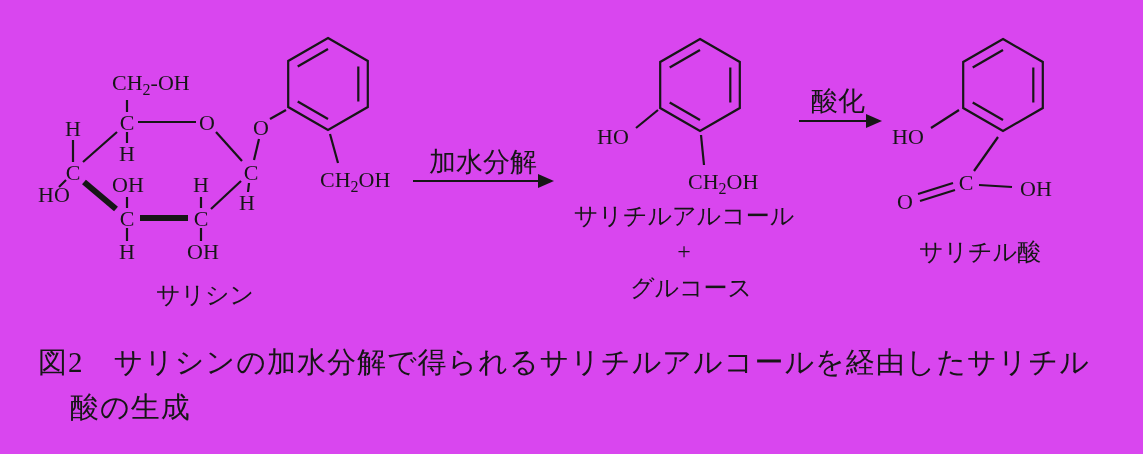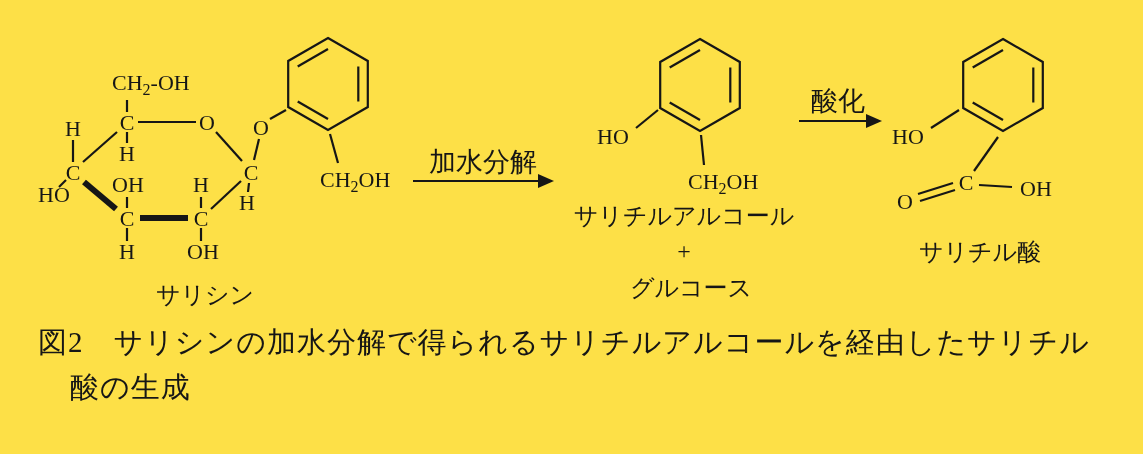--- a/index.html
+++ b/index.html
@@ -1,26 +1,26 @@
 <!DOCTYPE html>
 <html><head>
 <meta charset="utf-8">
 <style>
   html,body{margin:0;padding:0;background:#ffffff;}
-  .figure{position:relative;width:1143px;height:454px;background:#fde047;color:#161616;
+  .figure{position:relative;width:1143px;height:454px;background:#d946ef;color:#161616;
           font-family:"Liberation Serif",serif;overflow:hidden;}
   .scheme-svg{position:absolute;left:0;top:0;}
   .scheme-svg text{font-family:"Liberation Serif",serif;fill:#161616;}
   .atom{font-size:22px;}
   .sub{font-size:16px;}
   .mol{font-size:24px;}
   .rxn{font-size:27px;}
   .bond{stroke:#161616;stroke-width:2.2;fill:none;}
   .bold-bond{stroke:#161616;stroke-width:6;fill:none;}
-  .caption{position:absolute;left:38px;top:320px;font-size:29px;line-height:45px;
+  .caption{position:absolute;left:38px;top:340px;font-size:29px;line-height:45px;
            color:#161616;letter-spacing:1px;white-space:nowrap;}
   .caption .line2{margin-left:32px;}
 </style>
 </head>
 <body>
 
 <div class="figure">
 
   <svg class="scheme-svg" width="1143" height="335" viewBox="0 0 1143 335">
 

